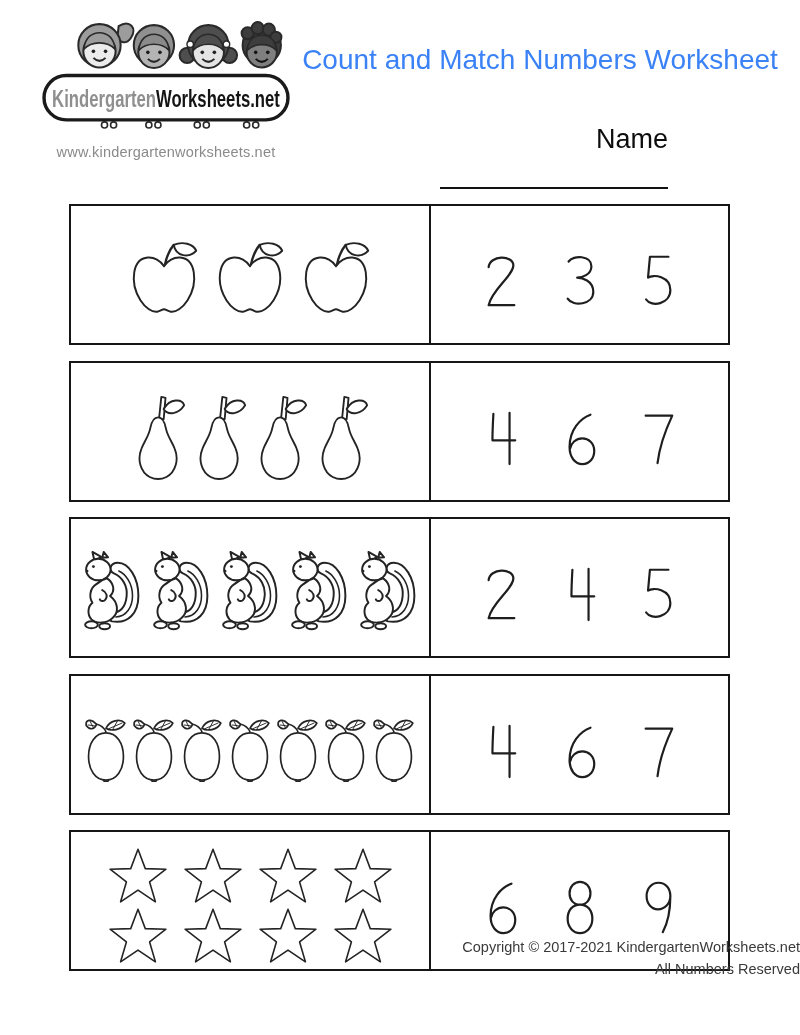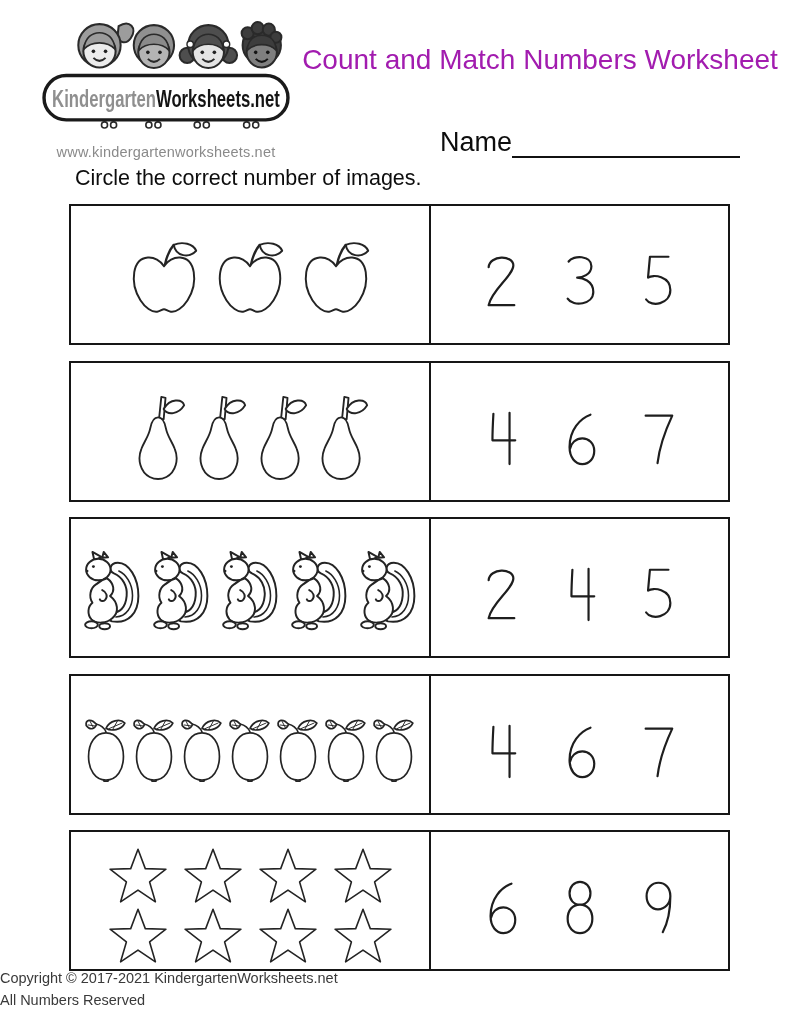--- a/index.html
+++ b/index.html
@@ -5,22 +5,22 @@
   html,body{margin:0;padding:0;background:#fff;}
   .page{position:relative;width:800px;height:1035px;background:#fff;
         font-family:"Liberation Sans",sans-serif;color:#111;overflow:hidden;}
 
   
   .logo{position:absolute;left:40px;top:11px;width:252px;}
   .site-url{margin-top:7px;text-align:center;font-size:14.5px;letter-spacing:.2px;color:#8a8a8a;}
 
   
   .page-title{position:absolute;left:298px;top:44px;width:484px;margin:0;
-              text-align:center;font-size:28px;font-weight:400;color:#a21caf;white-space:nowrap;}
-  .name-row{position:absolute;left:440px;top:124px;display:flex;align-items:flex-end;}
+              text-align:center;font-size:28px;font-weight:400;color:#3b82f6;white-space:nowrap;}
+  .name-row{position:absolute;left:440px;top:124px;display:flex;align-items:flex-end;flex-direction:column;}
   .name-label{font-size:27px;color:#0d0d0d;}
   .name-line{display:inline-block;width:228px;height:32px;border-bottom:2.5px solid #111;}
 
   .instruction{position:absolute;left:75px;top:166px;font-size:21.5px;color:#0d0d0d;}
 
   
   .rows{position:absolute;left:69px;top:204px;width:661px;display:flex;flex-direction:column;gap:15.5px;}
   .row{box-sizing:border-box;height:141px;border:2px solid #161616;display:flex;background:#fff;}
   .cell{box-sizing:border-box;display:flex;align-items:center;justify-content:center;}
   .cell.images{width:360px;border-right:2px solid #161616;padding-top:10px;}
@@ -28,21 +28,21 @@
   .icons{display:flex;flex-wrap:wrap;justify-content:center;align-items:center;}
   .icons-apple{column-gap:8px;}
   .icons-pear{column-gap:7px;}
   .icons-squirrel{column-gap:3px;}
   .icons-lemon{column-gap:2px;}
   .icons-star{column-gap:13px;row-gap:2px;max-width:298px;}
   .icon-wrap{display:flex;}
   .digit{display:flex;cursor:pointer;}
 
   
-  .footer{position:absolute;left:0;top:967px;width:100%;text-align:left;
+  .footer{position:absolute;left:0;top:936px;width:100%;text-align:right;
           font-size:14.5px;line-height:1.55;color:#3a3a3a;}
 </style>
 </head>
 <body>
 
 <div class="page">
 
   <div class="logo">
     <svg width="252" height="122" viewBox="0 0 250 121">
 
@@ -107,21 +107,20 @@
     </svg>
     <div class="site-url">www.kindergartenworksheets.net</div>
   </div>
 
   <h1 class="page-title">Count and Match Numbers Worksheet</h1>
   <div class="name-row">
     <span class="name-label">Name</span>
     <span class="name-line"></span>
   </div>
 
-  <div class="instruction">Circle the correct number of images.</div>
 
   <main class="rows" id="rows">
       <section class="row">
         <div class="cell images">
           <div class="icons icons-apple">
             <span class="icon-wrap">
               <svg width="78" height="80" viewBox="0 0 80 82" stroke="#242424" stroke-linecap="round" stroke-linejoin="round" fill="#fff" stroke-width="2">
                 <path d="M41 25 C43 16 45.5 10 50 5" fill="none" stroke-width="2.4"></path>
                 <path d="M50 5 C59 1 70 4 73 11 C66 19 52 17 50 5 Z"></path>
                 <path d="M40 27 C33 15 13 13 9.5 33 C6 54 22 75 33 73.5 C36.5 73 38 71 40 71 C42 71 43.5 73 47 73.5 C58 75 74 54 70.5 33 C67 13 47 15 40 27 Z"></path>

